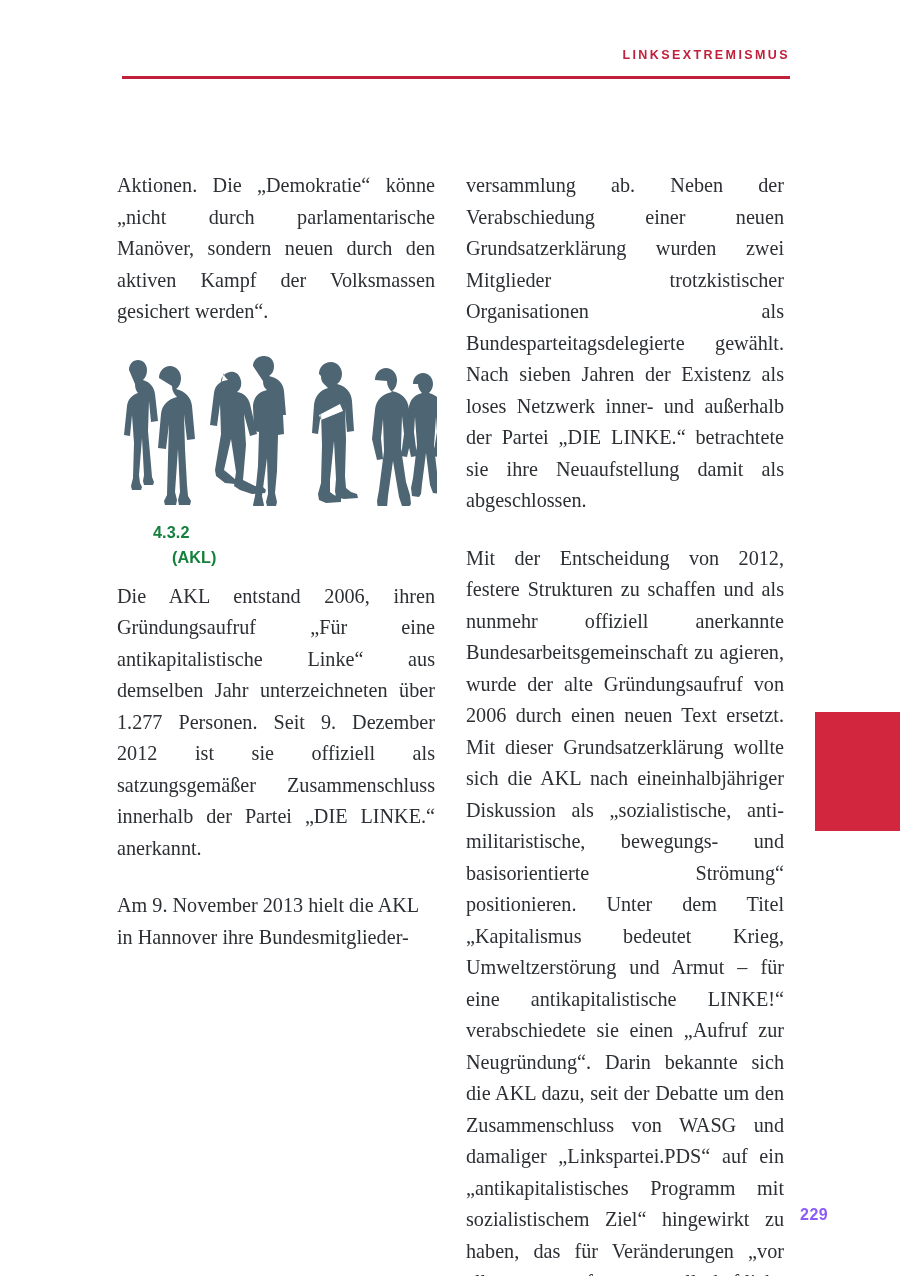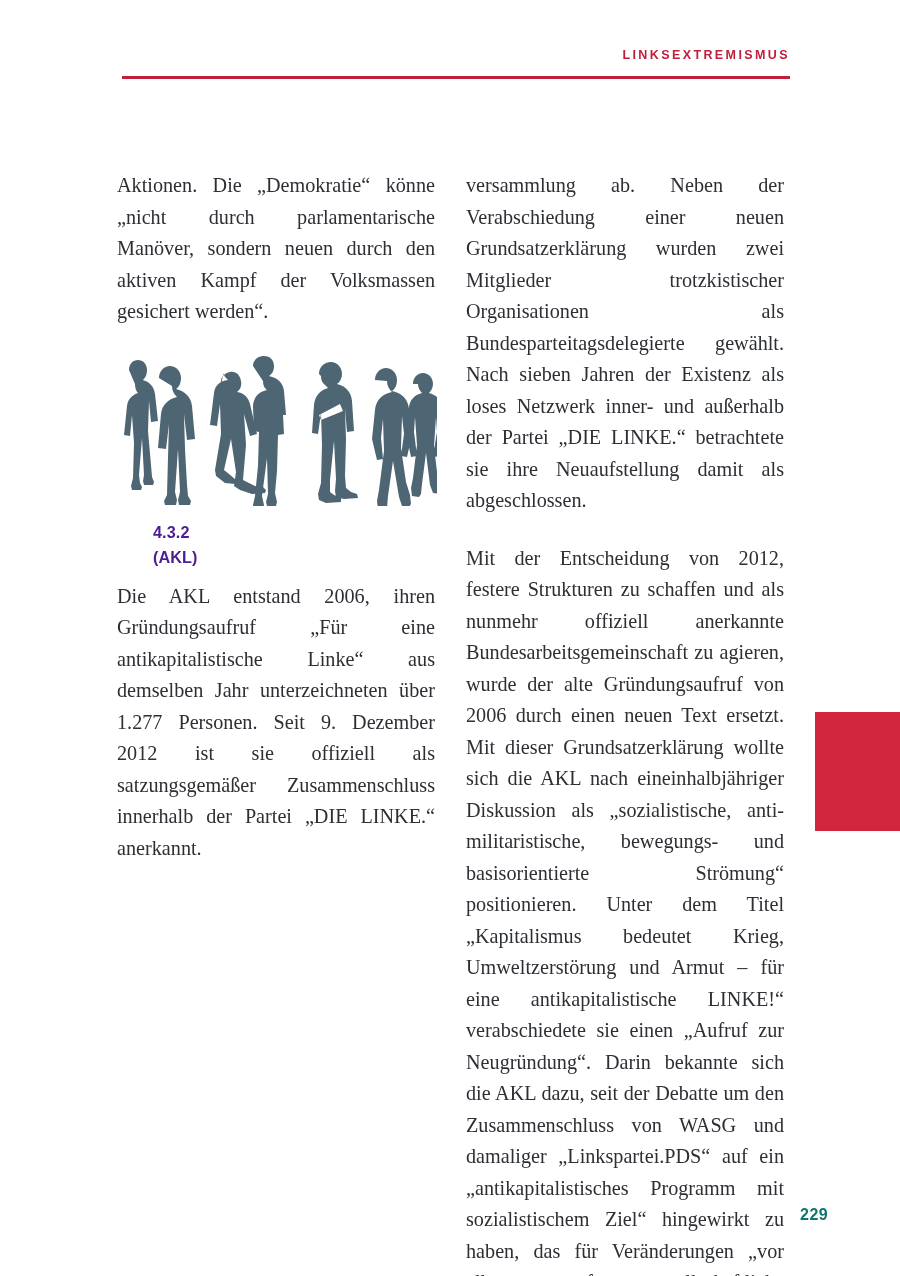--- a/index.html
+++ b/index.html
@@ -78,36 +78,36 @@
   }
   .illus svg { display: block; }
 
   
   .section-head {
     margin: 6px 0 10px 36px;
     font-family: "Liberation Sans", sans-serif;
     font-weight: bold;
     font-size: 16.2px;
     line-height: 25.5px;
-    color: #4c1d95;
+    color: #15803d;
     letter-spacing: 0.1px;
   }
   .section-head .num { display: block; }
   .section-head .title { display: block; }
-  .section-head .abbr { display: block; }
+  .section-head .abbr { display: block; margin-left: 19px; }
 
   
   .folio {
     position: absolute;
     right: 72px;
     top: 1206px;
     font-family: "Liberation Sans", sans-serif;
     font-weight: bold;
     font-size: 16px;
-    color: #0f766e;
+    color: #8b5cf6;
     letter-spacing: 0.4px;
   }
 </style>
 </head>
 <body>
 
 <div class="page">
 
   <div class="running-head">LINKSEXTREMISMUS</div>
   <div class="head-rule"></div>
@@ -138,20 +138,21 @@
         </g>
       </svg>
     </div>
 
     <div class="section-head">
       <span class="num">4.3.2</span>
       <span class="abbr">(AKL)</span>
     </div>
 
     <p class="para">Die AKL entstand 2006, ihren Gründungsaufruf „Für eine antikapitalistische Linke“ aus demselben Jahr unterzeichneten über 1.277 Personen. Seit 9. Dezember 2012 ist sie offiziell als satzungsgemäßer Zusammenschluss innerhalb der Partei „DIE LINKE.“ anerkannt.</p>
+    <p class="para nojust">Am 9. November 2013 hielt die AKL in Hannover ihre Bundesmitglieder-</p>
   </div>
 
   <div class="col col-right">
     <p class="para">versammlung ab. Neben der Verabschiedung einer neuen Grundsatzerklärung wurden zwei Mitglieder trotzkistischer Organisationen als Bundesparteitagsdelegierte gewählt. Nach sieben Jahren der Existenz als loses Netzwerk inner- und außerhalb der Partei „DIE LINKE.“ betrachtete sie ihre Neuaufstellung damit als abgeschlossen.</p>
     <p class="para">Mit der Entscheidung von 2012, festere Strukturen zu schaffen und als nunmehr offiziell anerkannte Bundesarbeitsgemeinschaft zu agieren, wurde der alte Gründungsaufruf von 2006 durch einen neuen Text ersetzt. Mit dieser Grundsatzerklärung wollte sich die AKL nach eineinhalbjähriger Diskussion als „sozialistische, anti-militaristische, bewegungs- und basisorientierte Strömung“ positionieren. Unter dem Titel „Kapitalismus bedeutet Krieg, Umweltzerstörung und Armut – für eine antikapitalistische LINKE!“ verabschiedete sie einen „Aufruf zur Neugründung“. Darin bekannte sich die AKL dazu, seit der Debatte um den Zusammenschluss von WASG und damaliger „Linkspartei.PDS“ auf ein „antikapitalistisches Programm mit sozialistischem Ziel“ hingewirkt zu haben, das für Veränderungen „vor allem auf gesellschaftliche Bewegungen“ setze –</p>
   </div>
 
   <div class="folio">229</div>
 
 </div>

